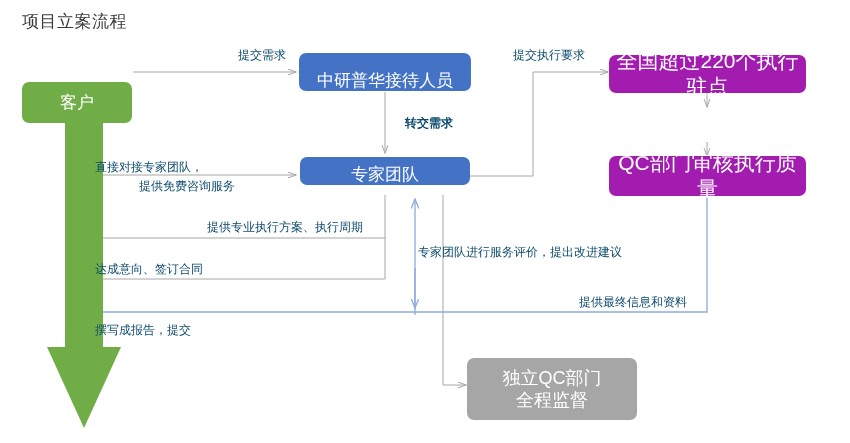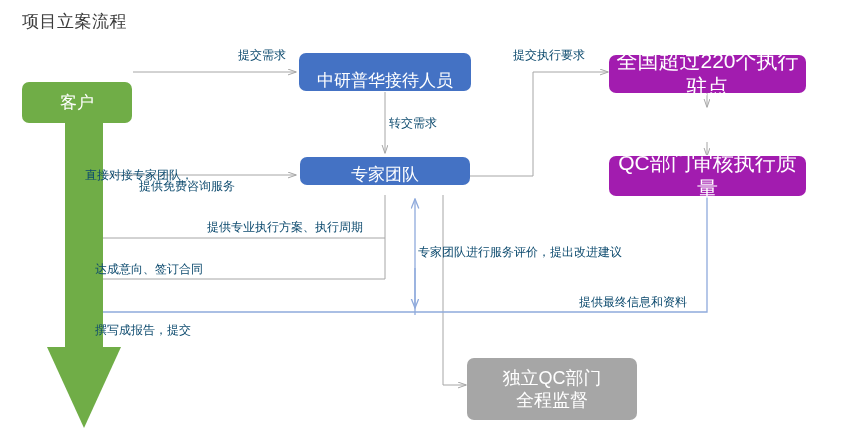--- a/index.html
+++ b/index.html
@@ -139,23 +139,23 @@
     <span>QC部门审核执行质量</span>
   </div>
 
   <div class="node node-gray" style="left:467px; top:358px; width:170px; height:62px;">
     <span>独立QC部门
 全程监督</span>
   </div>
 
   <div class="edge-label" style="left:238px; top:47px;">提交需求</div>
 
-  <div class="edge-label" style="left:389px; top:115px;">转交需求</div>
+  <div class="edge-label" style="left:405px; top:115px;font-weight:bold;">转交需求</div>
 
-  <div class="edge-label" style="left:85px; top:159px;margin-top:8px;">直接对接专家团队，</div>
+  <div class="edge-label" style="left:95px; top:159px;">直接对接专家团队，</div>
 
   <div class="edge-label" style="left:95px; top:178px;margin-left:44px;">提供免费咨询服务</div>
 
   <div class="edge-label" style="left:513px; top:47px;">提交执行要求</div>
 
   <div class="edge-label" style="left:207px; top:219px;">提供专业执行方案、执行周期</div>
 
   <div class="edge-label" style="left:95px; top:261px;">达成意向、签订合同</div>
 
   <div class="edge-label" style="left:418px; top:244px;">专家团队进行服务评价，提出改进建议</div>

